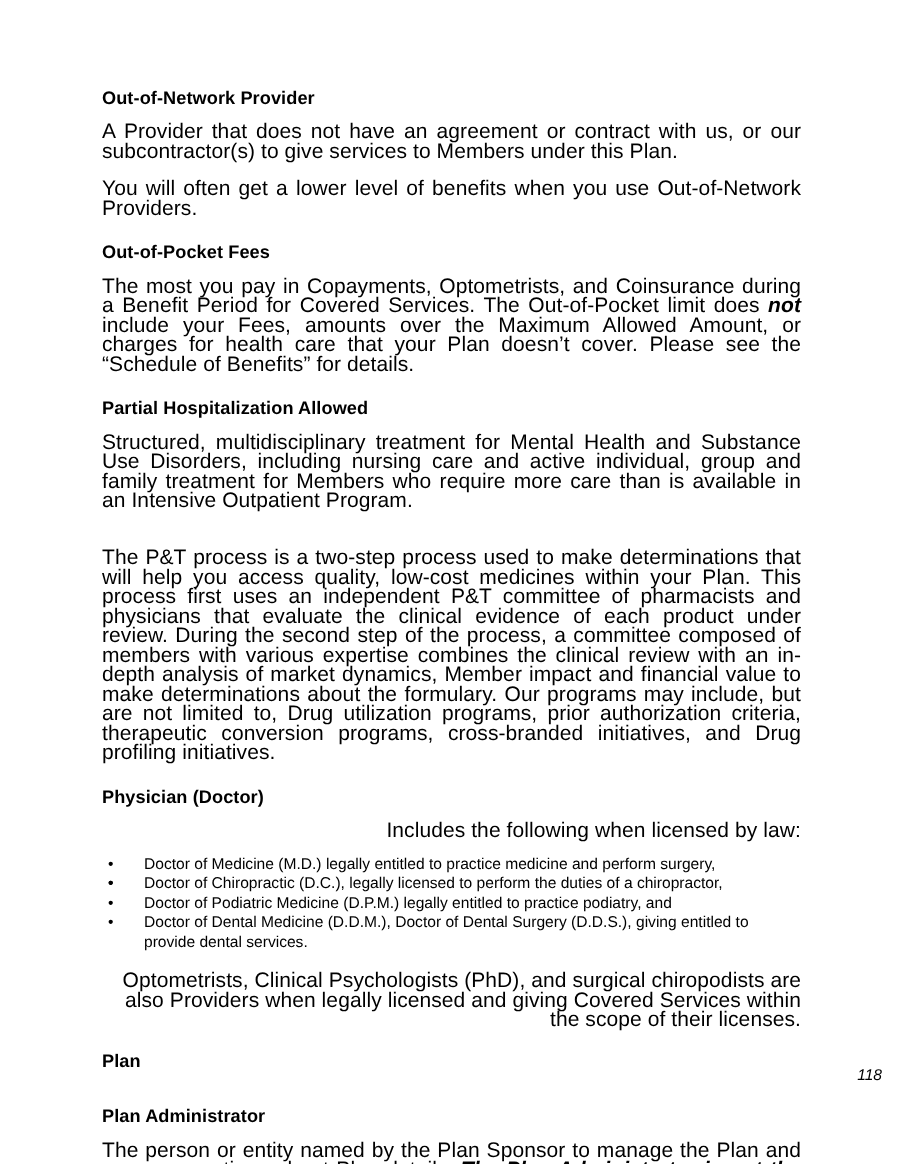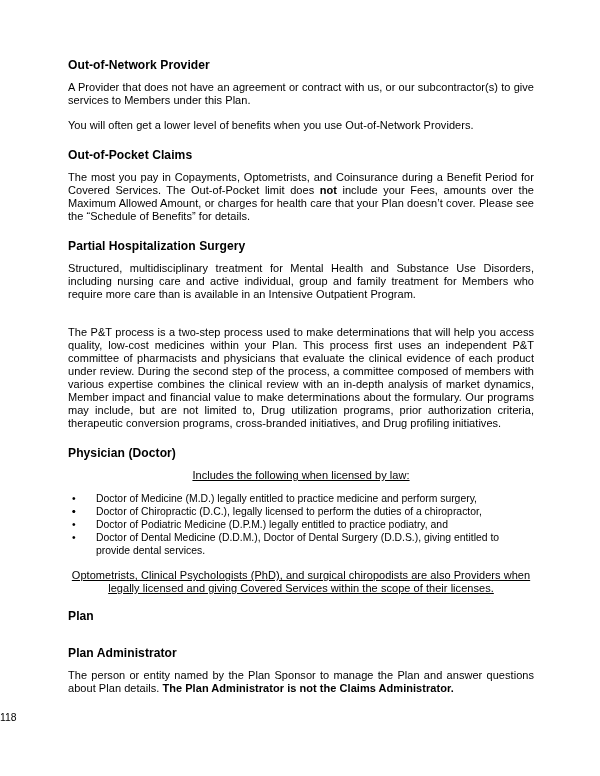--- a/index.html
+++ b/index.html
@@ -27,30 +27,29 @@
   }
   h2.section-heading {
     font-size: 12.1px;
     font-weight: bold;
     line-height: 14px;
     margin: 0 0 0 0;
     padding: 0;
     letter-spacing: 0.005em;
   }
   p.body-text {
-    font-size: 11px;
+    font-size: 14px;
     line-height: 13.0px;
     margin: 0;
     padding: 0;
     text-align: justify;
     letter-spacing: 0.004em;
   }
   p.body-text.left {
-    text-align: center;
-    text-decoration: underline;
+    text-align: right;
   }
   .gap-after-heading { height: 9px; }
   .gap-para { height: 12px; }
   .gap-before-heading { height: 16px; }
   .gap-before-heading-sm { height: 14px; }
   .gap-list { height: 10px; }
 
   ul.bullet-list {
     list-style: none;
     margin: 0;
@@ -66,52 +65,54 @@
   }
   ul.bullet-list li .bullet-dot {
     position: absolute;
     left: 4px;
     top: 0;
     font-size: 10.4px;
     line-height: 13.0px;
   }
   b.bi {
     font-weight: bold;
+    font-style: italic;
   }
   .page-number {
     position: absolute;
     left: 0;
     right: 12px;
     top: 711px;
-    text-align: left;
+    text-align: right;
     font-size: 10.4px;
     line-height: 13px;
+    font-style: italic;
   }
 </style>
 </head>
 <body>
 
 <div class="page">
   <div class="content">
 
     <h2 class="section-heading">Out-of-Network Provider</h2>
     <div class="gap-after-heading"></div>
     <p class="body-text">A Provider that does not have an agreement or contract with us, or our subcontractor(s) to give services to Members under this Plan.</p>
     <div class="gap-para"></div>
     <p class="body-text">You will often get a lower level of benefits when you use Out-of-Network Providers.</p>
 
     <div class="gap-before-heading"></div>
 
-    <h2 class="section-heading">Out-of-Pocket Claims</h2>
+    <h2 class="section-heading">Out-of-Pocket Fees</h2>
     <div class="gap-after-heading"></div>
     <p class="body-text"><span>The most you pay in Copayments, Optometrists, and Coinsurance during a Benefit Period for Covered Services.  The Out-of-Pocket limit does </span><b class="bi">not</b><span> include your Fees, amounts over the Maximum Allowed Amount, or charges for health care that your Plan doesn’t cover.  Please see the “Schedule of Benefits” for details.</span></p>
 
     <div class="gap-before-heading"></div>
 
-    <h2 class="section-heading">Partial Hospitalization Surgery</h2>
+    <h2 class="section-heading">Partial Hospitalization Allowed</h2>
     <div class="gap-after-heading"></div>
     <p class="body-text">Structured, multidisciplinary treatment for Mental Health and Substance Use Disorders, including nursing care and active individual, group and family treatment for Members who require more care than is available in an Intensive Outpatient Program.</p>
 
     <div class="gap-before-heading"></div>
 
     <div class="gap-after-heading"></div>
     <p class="body-text">The P&amp;T process is a two-step process used to make determinations that will help you access quality, low-cost medicines within your Plan. This process first uses an independent P&amp;T committee of pharmacists and physicians that evaluate the clinical evidence of each product under review.  During the second step of the process, a committee composed of members with various expertise combines the clinical review with an in-depth analysis of market dynamics, Member impact and financial value to make determinations about the formulary.  Our programs may include, but are not limited to, Drug utilization programs, prior authorization criteria, therapeutic conversion programs, cross-branded initiatives, and Drug profiling initiatives.</p>
 
     <div class="gap-before-heading"></div>
 

